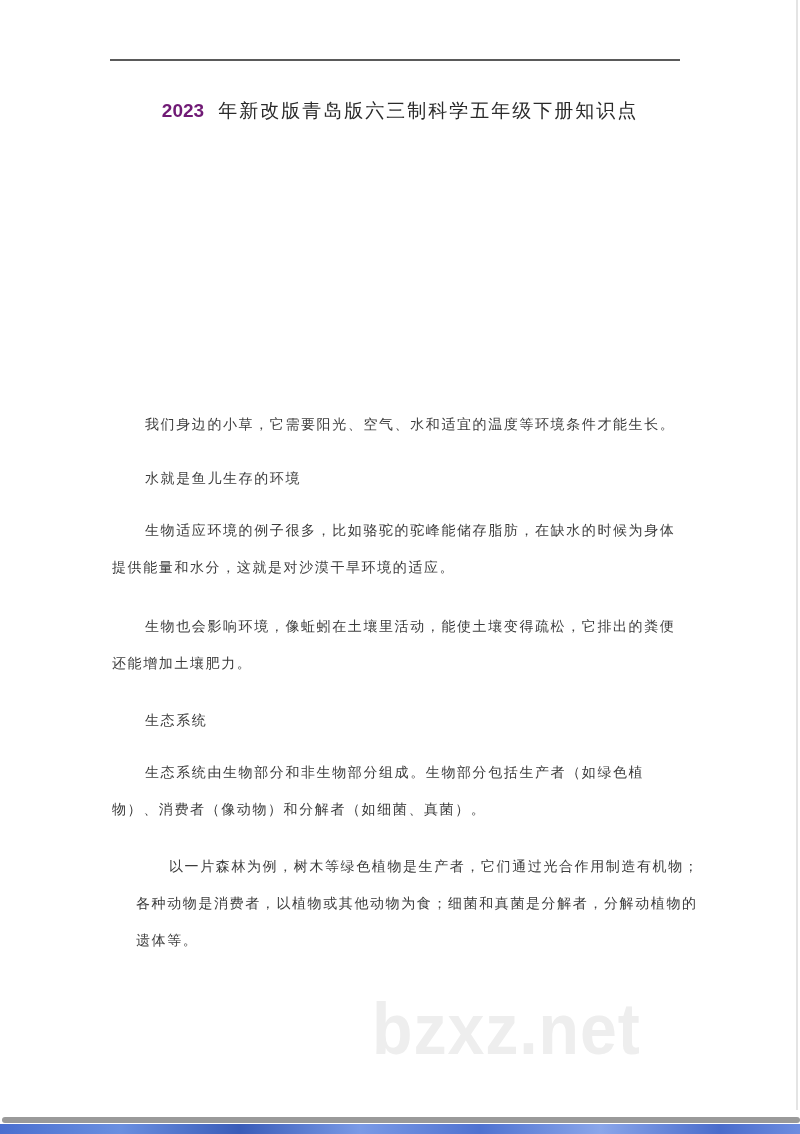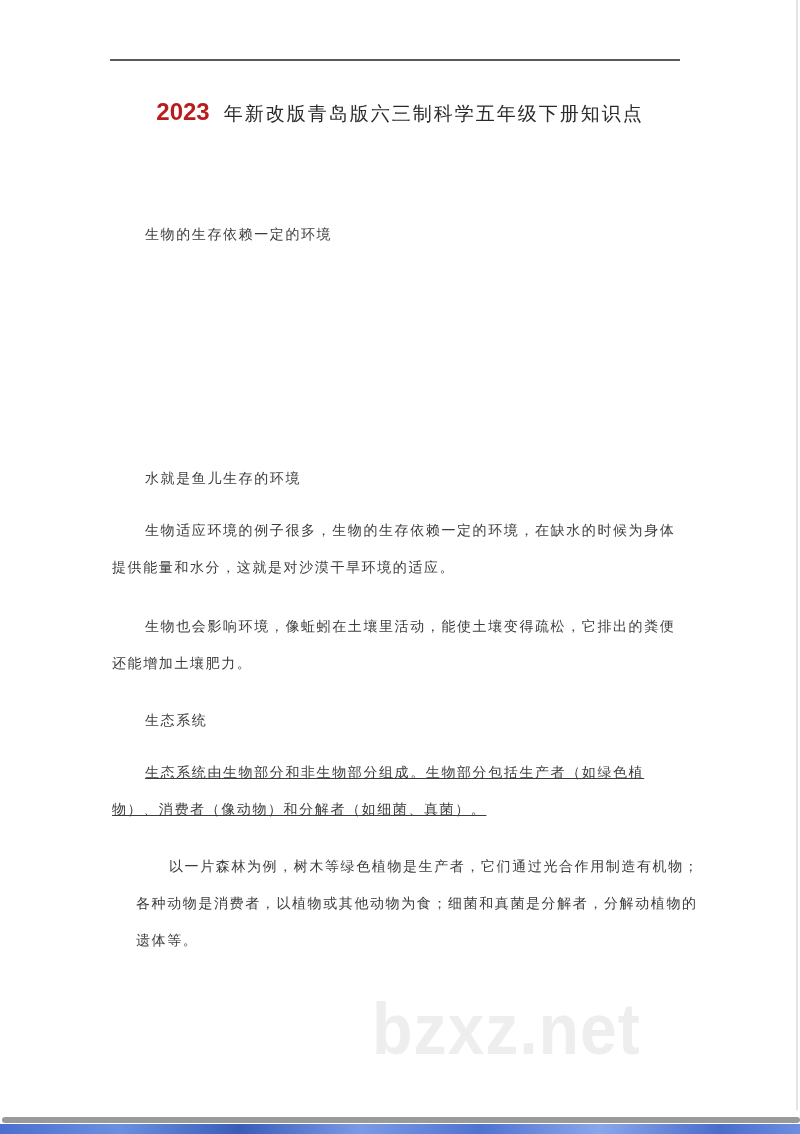--- a/index.html
+++ b/index.html
@@ -38,23 +38,23 @@
       top: 98px;
       text-align: center;
       font-size: 19px;
       color: #2a2a2a;
       letter-spacing: 2px;
       white-space: nowrap;
     }
     .doc-title .year {
       font-family: "Liberation Sans", sans-serif;
       font-weight: bold;
-      font-size: 24px;
+      font-size: 19px;
       letter-spacing: 0;
-      color: #b91c1c;
+      color: #701a75;
       margin-right: 14px;
     }
     .para {
       position: absolute;
       left: 112px;
       width: 576px;
       font-size: 14px;
       line-height: 37px;
       letter-spacing: 1.6px;
       color: #3c3c3c;
@@ -101,33 +101,33 @@
 <body>
 
 <div class="page">
   <div class="header-rule"></div>
 
   <div class="doc-title">
     <span class="year">2023</span><span>年新改版青岛版六三制科学五年级下册知识点</span>
   </div>
 
 
-  <div class="para indent" style="top:216px;">生物的生存依赖一定的环境</div>
 
 
+  <div class="para indent" style="top:406px;">我们身边的小草，它需要阳光、空气、水和适宜的温度等环境条件才能生长。</div>
 
   <div class="para indent" style="top:460px;">水就是鱼儿生存的环境</div>
 
-  <div class="para indent" style="top:512px;">生物适应环境的例子很多，生物的生存依赖一定的环境，在缺水的时候为身体提供能量和水分，这就是对沙漠干旱环境的适应。</div>
+  <div class="para indent" style="top:512px;">生物适应环境的例子很多，比如骆驼的驼峰能储存脂肪，在缺水的时候为身体提供能量和水分，这就是对沙漠干旱环境的适应。</div>
 
   <div class="para indent" style="top:608px;">生物也会影响环境，像蚯蚓在土壤里活动，能使土壤变得疏松，它排出的粪便还能增加土壤肥力。</div>
 
   <div class="para indent" style="top:702px;">生态系统</div>
 
-  <div class="para indent" style="top:754px;text-decoration:underline;">生态系统由生物部分和非生物部分组成。生物部分包括生产者（如绿色植物）、消费者（像动物）和分解者（如细菌、真菌）。</div>
+  <div class="para indent" style="top:754px;">生态系统由生物部分和非生物部分组成。生物部分包括生产者（如绿色植物）、消费者（像动物）和分解者（如细菌、真菌）。</div>
 
   <div class="para indent" style="top:848px;margin-left:24px;">以一片森林为例，树木等绿色植物是生产者，它们通过光合作用制造有机物；各种动物是消费者，以植物或其他动物为食；细菌和真菌是分解者，分解动植物的遗体等。</div>
 
   <div class="watermark">bzxz.net</div>
 </div>
 
 <div class="scrollbar"></div>
 <div class="bottom-band"></div>
 
 </body></html>

